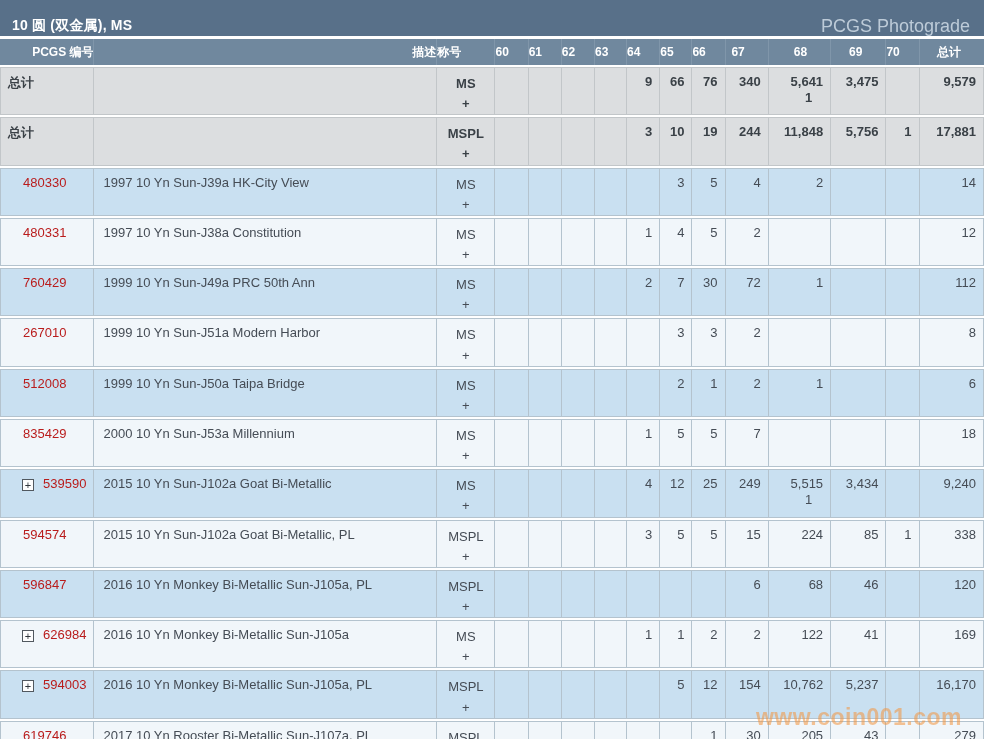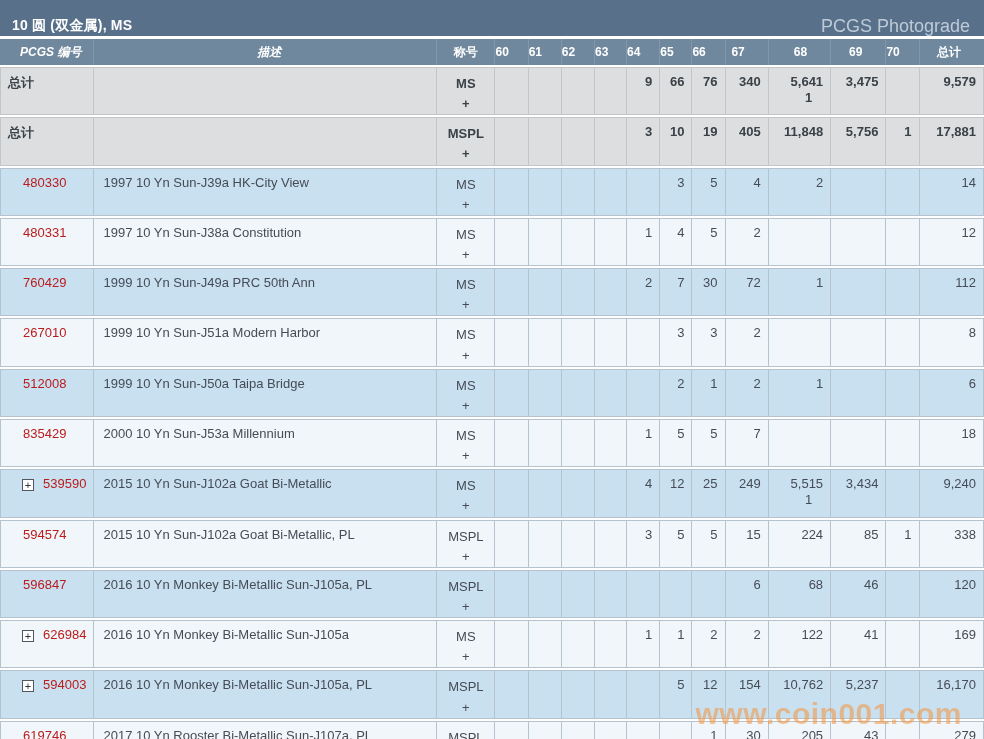--- a/index.html
+++ b/index.html
@@ -34,22 +34,22 @@
     color:#ffffff;
     font-size:12px;
     font-weight:bold;
     height:26px;
     vertical-align:middle;
     border-right:1px solid #8096aa;
     white-space:nowrap;
     overflow:hidden;
   }
   thead th:last-child { border-right:none; }
-  th.al { text-align:center; padding-left:8px;font-style:italic; }
-  th.ac { text-align:center; }
+  th.al { text-align:right; padding-left:8px; }
+  th.ac { text-align:left; }
   th.ar { text-align:right; padding-right:23px; }
 
   td {
     height:40px;
     vertical-align:top;
     font-size:13px;
     color:#454c55;
     border-top:1px solid #b4c3ce;
     border-bottom:1px solid #b4c3ce;
     border-right:1px solid #b4c3ce;
@@ -82,21 +82,21 @@
   .cell-desc { padding-left:9px; padding-right:22px; }
   .cell-desig { text-align:center; line-height:1.55; }
   .cell-desig .plus { cursor:pointer; }
   .cell-grade { text-align:right; padding-right:7px; }
   .cell-grade .sub { padding-right:11px; line-height:1.45; }
 
   .watermark {
     position:absolute;
     right:22px;
     bottom:8px;
-    font-size:30px;
+    font-size:23px;
     font-weight:bold;
     color:#f4953e;
     opacity:.55;
     letter-spacing:.5px;
     pointer-events:none;
   }
 </style>
 </head>
 <body>
 
@@ -208,21 +208,21 @@
         <td class="cell-grade">
           <div>3</div>
         </td>
         <td class="cell-grade">
           <div>10</div>
         </td>
         <td class="cell-grade">
           <div>19</div>
         </td>
         <td class="cell-grade">
-          <div>405</div>
+          <div>244</div>
         </td>
         <td class="cell-grade">
           <div>11,848</div>
         </td>
         <td class="cell-grade">
           <div>5,756</div>
         </td>
         <td class="cell-grade">
           <div>1</div>
         </td>

